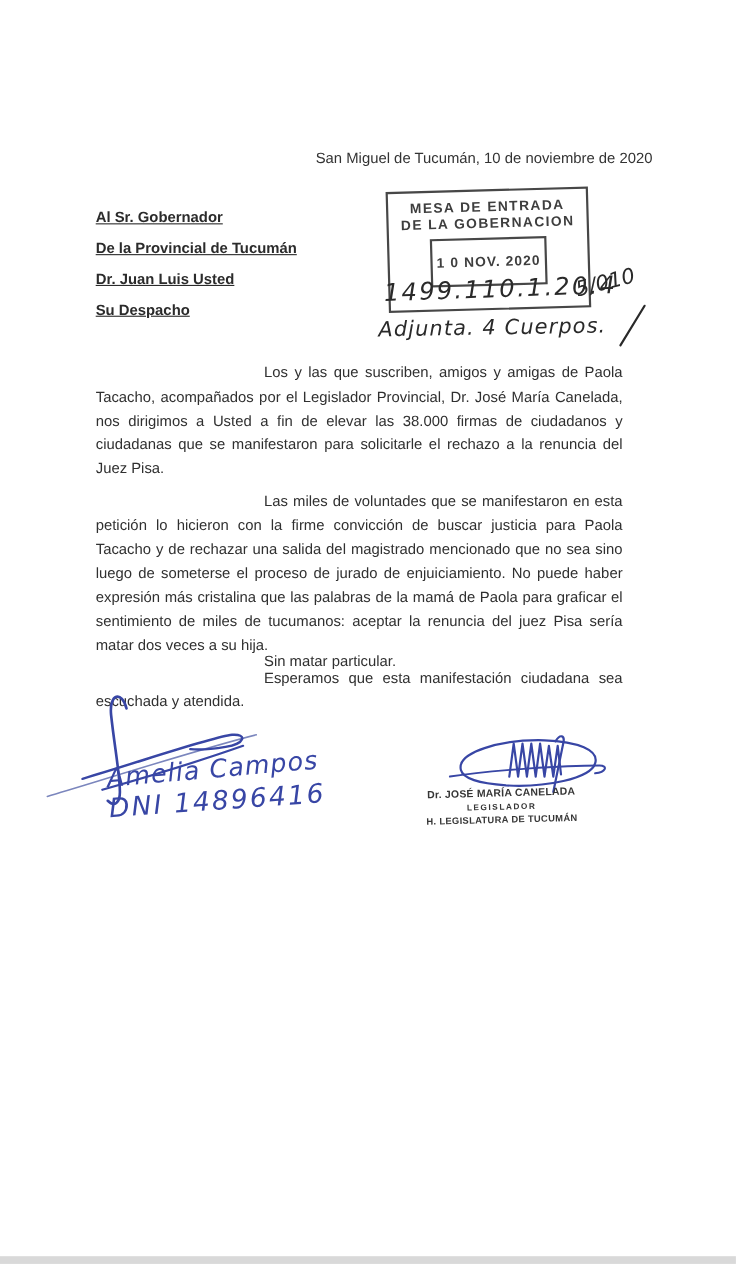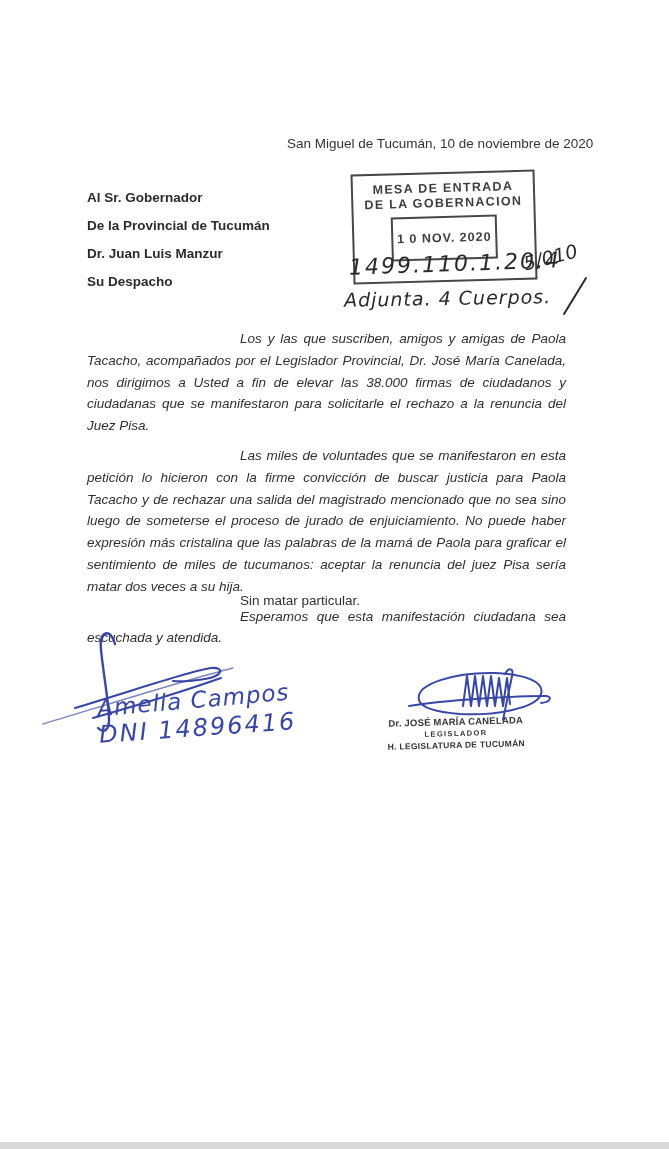--- a/index.html
+++ b/index.html
@@ -5,22 +5,22 @@
   html, body { margin:0; padding:0; background:#ffffff; }
   .page {
     position:relative; width:669px; height:1149px; overflow:hidden;
     background:#ffffff; font-family:"Liberation Sans", sans-serif; color:#2e2e2e;
   }
   .abs { position:absolute; }
 
   
   .date-line { left:287px; top:136px; font-size:13.5px; white-space:nowrap; color:#333;text-align:center; }
   .recipient { left:87px; top:191px; font-weight:bold; font-size:13.5px; color:#2b2b2b; }
-  .recipient div { height:28px; line-height:14px; white-space:nowrap; }
-  .letter-body { left:87px; top:328px; width:479px;font-style:italic; }
+  .recipient div { height:28px; line-height:14px; white-space:nowrap;text-decoration:underline; }
+  .letter-body { left:87px; top:328px; width:479px; }
   .letter-body p {
     margin:0 0 8px 0; text-align:justify; text-indent:153px;
     font-size:13.5px; line-height:21.8px; color:#303030;
   }
   .closing { left:240px; top:593px; font-size:13.5px; color:#303030; white-space:nowrap; }
 
   
   .stamp {
     left:352px; top:172px; width:184px; height:110px; box-sizing:border-box;
     border:2.5px solid #474747; transform:rotate(-1.6deg); padding-top:7px;
@@ -56,21 +56,21 @@
 </head>
 <body>
 
 <div class="page">
 
   <div class="abs date-line">San Miguel de Tucumán, 10 de noviembre de 2020</div>
 
   <div class="abs recipient">
     <div>Al Sr. Gobernador</div>
     <div>De la Provincial de Tucumán</div>
-    <div>Dr. Juan Luis Manzur</div>
+    <div>Dr. Juan Luis Usted</div>
     <div>Su Despacho</div>
   </div>
 
   <div class="abs stamp">
     <div class="stamp-line">MESA DE ENTRADA</div>
     <div class="stamp-line">DE LA GOBERNACION</div>
     <div class="stamp-datebox">
       <span>1 0 NOV. 2020</span>
     </div>
   </div>

